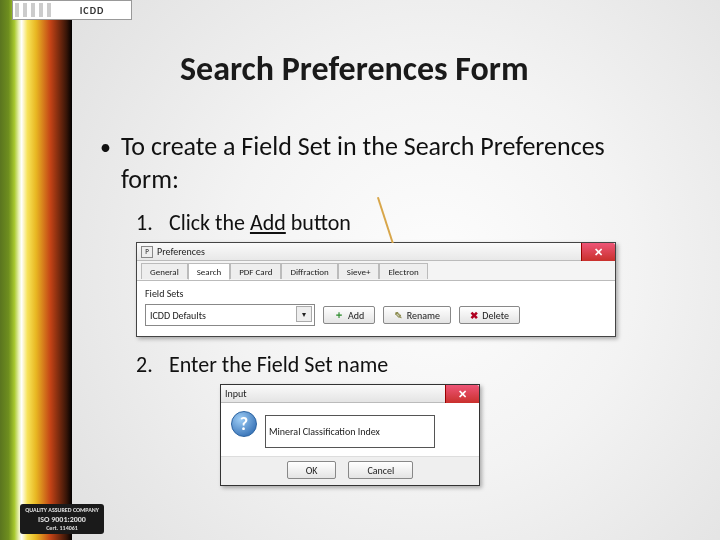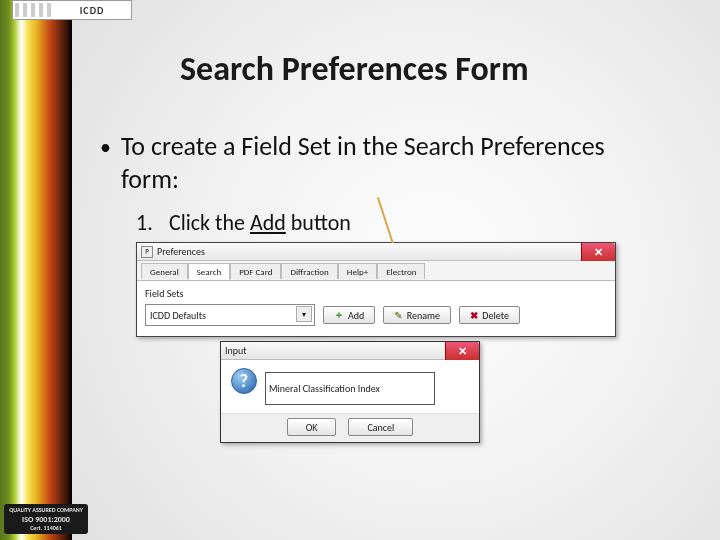--- a/index.html
+++ b/index.html
@@ -20,21 +20,21 @@
     position: absolute; left: 12px; top: 0; width: 120px; height: 20px;
     background: #fff; border: 1px solid #999;
     display: flex; align-items: center; justify-content: center;
     font-size: 10px; font-weight: bold; color: #333; letter-spacing: 1px;
   }
   .logo::before {
     content: ""; position: absolute; left: 2px; top: 2px; bottom: 2px; width: 40px;
     background: repeating-linear-gradient(to right, #ccc 0 4px, #fff 4px 8px);
   }
   .iso-badge {
-    position: absolute; left: 4px; bottom: 6px; width: 84px; height: 30px;
+    position: absolute; left: 20px; bottom: 6px; width: 84px; height: 30px;
     background: #1a1a1a; border-radius: 3px;
     display: flex; flex-direction: column; align-items: center; justify-content: center;
     font-size: 6px; color: #e0e0e0; font-weight: bold; text-align: center;
   }
   .slide-title {
     position: absolute; left: 180px; top: 48px;
     font-size: 34px; color: #1a1a1a;
   }
   .body {
     position: absolute; left: 100px; top: 130px; width: 560px;
@@ -179,21 +179,21 @@
       <div class="dlg-titlebar">
         <span class="app-icon">P</span>
         <span>Preferences</span>
         <span class="dlg-close">✕</span>
       </div>
       <div class="dlg-tabs">
         <span class="tab">General</span>
         <span class="tab active">Search</span>
         <span class="tab">PDF Card</span>
         <span class="tab">Diffraction</span>
-        <span class="tab">Help+</span>
+        <span class="tab">Sieve+</span>
         <span class="tab">Electron</span>
       </div>
       <div class="dlg-body">
         <div class="group-label">Field Sets</div>
         <div class="row">
           <div class="dropdown">
             <span>ICDD Defaults</span>
           </div>
           <span class="btn">
             <span class="ico-plus">＋</span>
@@ -204,20 +204,24 @@
             <span>Rename</span>
           </span>
           <span class="btn">
             <span class="ico-x">✖</span>
             <span>Delete</span>
           </span>
         </div>
       </div>
     </div>
 
+    <div class="step" style="margin-top:14px;">
+      <span class="num">2.</span>
+      <span>Enter the Field Set name</span>
+    </div>
 
     <div class="dlg-input">
       <div class="dlg-titlebar">
         <span>Input</span>
         <span class="dlg-close">✕</span>
       </div>
       <div class="dlg-input-body">
         <div class="q-icon">?</div>
         <div>
           <div class="input-field">

